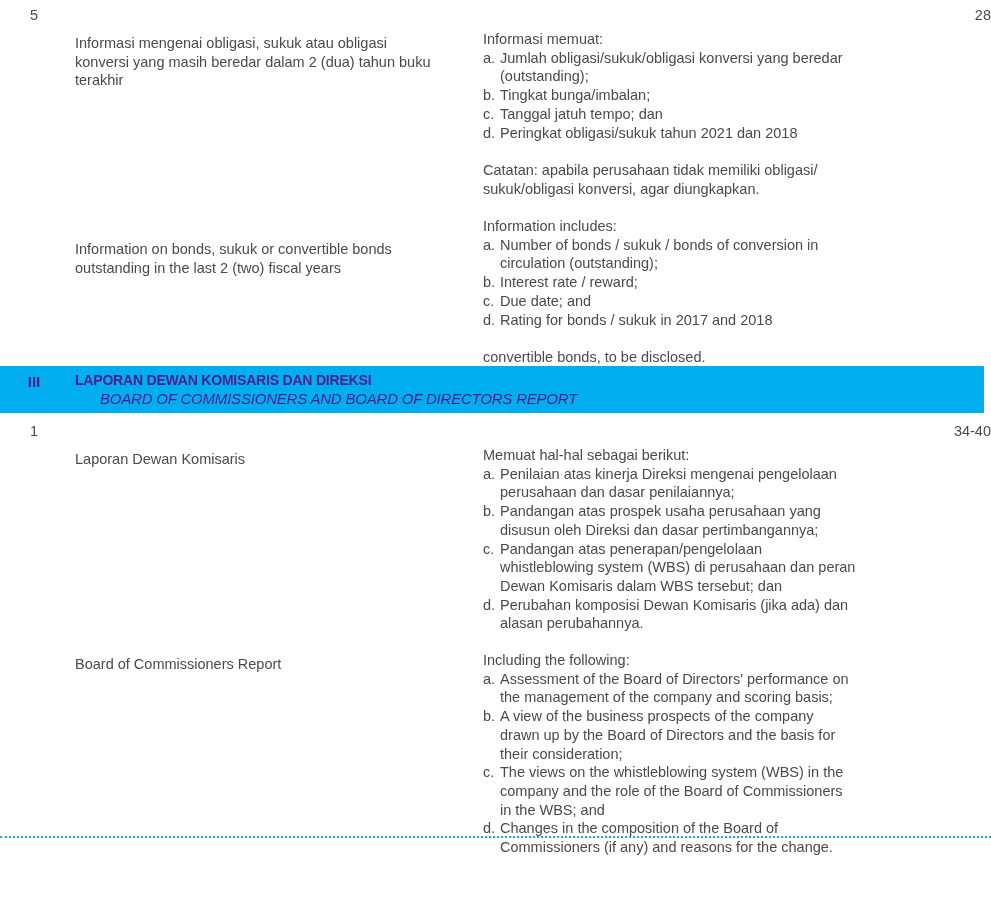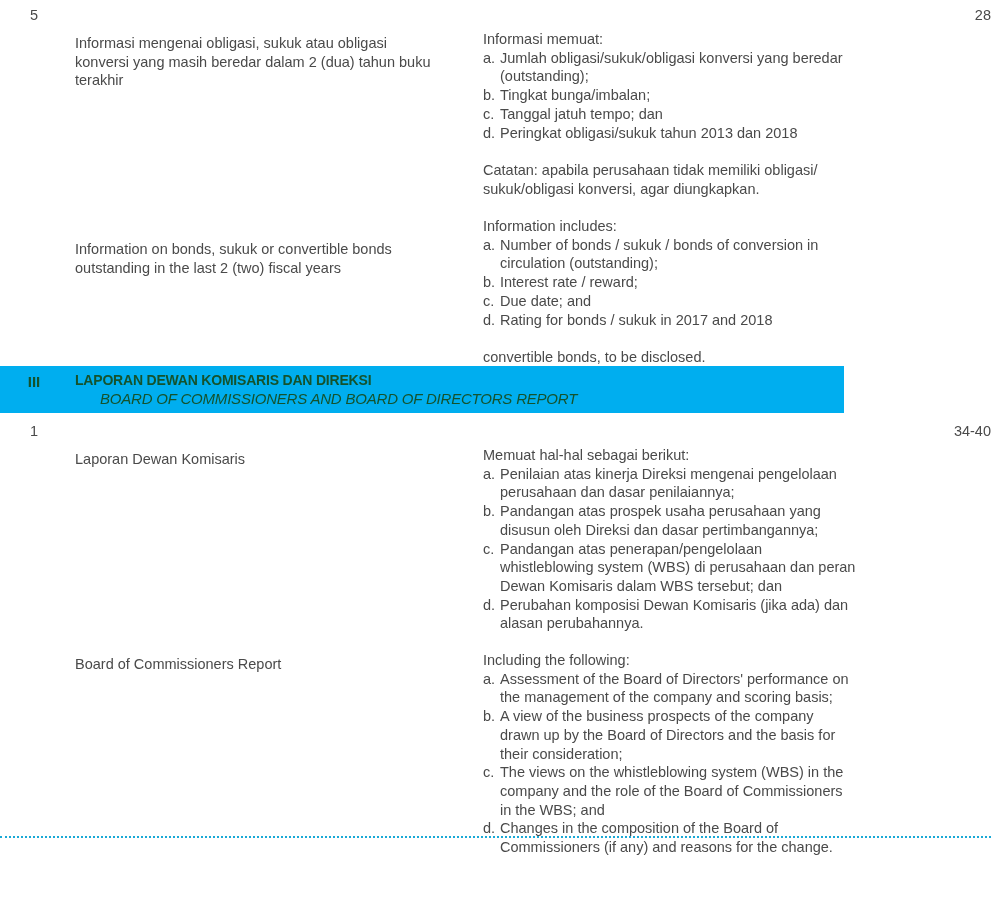--- a/index.html
+++ b/index.html
@@ -11,21 +11,21 @@
   .abs { position: absolute; }
   .num { left: 0; width: 68px; text-align: center; }
   .crit { left: 75px; width: 400px; margin-top: 28px; }
   .expl { left: 483px; width: 405px; margin-top: 24px; }
   .page { left: 895px; width: 96px; text-align: right; }
   .line { display: block; white-space: nowrap; }
   .item { display: block; padding-left: 17px; text-indent: -17px; }
   .item .lbl { display: inline-block; width: 17px; text-indent: 0; }
   .gap { display: block; height: 18.7px; }
   .section-bar {
-    left: 0; top: 366px; width: 844px; height: 47px; background: #00aeef; color: #14532d;
+    left: 0; top: 366px; width: 984px; height: 47px; background: #00aeef; color: #4c1d95;
   }
   .section-bar .roman {
     position: absolute; left: 0; width: 68px; text-align: center; top: 7px;
     font-weight: bold; font-size: 15px;
   }
   .section-bar .title-id {
     position: absolute; left: 75px; top: 6px; font-weight: bold; font-size: 14px; line-height: 17px; letter-spacing: -0.2px;
   }
   .section-bar .title-en {
     position: absolute; left: 64px; top: 24px; font-style: italic; font-size: 15px; line-height: 17px; letter-spacing: -0.2px; margin-left: 36px;
@@ -49,21 +49,21 @@
 <div class="abs crit" style="top:212px">
   <span class="line">Information on bonds, sukuk or convertible bonds</span>
   <span class="line">outstanding in the last 2 (two) fiscal years</span>
 </div>
 
 <div class="abs expl" style="top:6px">
   <span class="line">Informasi memuat:</span>
   <span class="item"><span class="lbl">a.</span><span>Jumlah obligasi/sukuk/obligasi konversi yang beredar</span><br><span>(outstanding);</span></span>
   <span class="item"><span class="lbl">b.</span><span>Tingkat bunga/imbalan;</span></span>
   <span class="item"><span class="lbl">c.</span><span>Tanggal jatuh tempo; dan</span></span>
-  <span class="item"><span class="lbl">d.</span><span>Peringkat obligasi/sukuk tahun 2013 dan 2018</span></span>
+  <span class="item"><span class="lbl">d.</span><span>Peringkat obligasi/sukuk tahun 2021 dan 2018</span></span>
   <span class="gap"></span>
   <span class="line">Catatan: apabila perusahaan tidak memiliki obligasi/</span>
   <span class="line">sukuk/obligasi konversi, agar diungkapkan.</span>
 </div>
 
 <div class="abs expl" style="top:193px">
   <span class="line">Information includes:</span>
   <span class="item"><span class="lbl">a.</span><span>Number of bonds / sukuk / bonds of conversion in</span><br><span>circulation (outstanding);</span></span>
   <span class="item"><span class="lbl">b.</span><span>Interest rate / reward;</span></span>
   <span class="item"><span class="lbl">c.</span><span>Due date; and</span></span>

